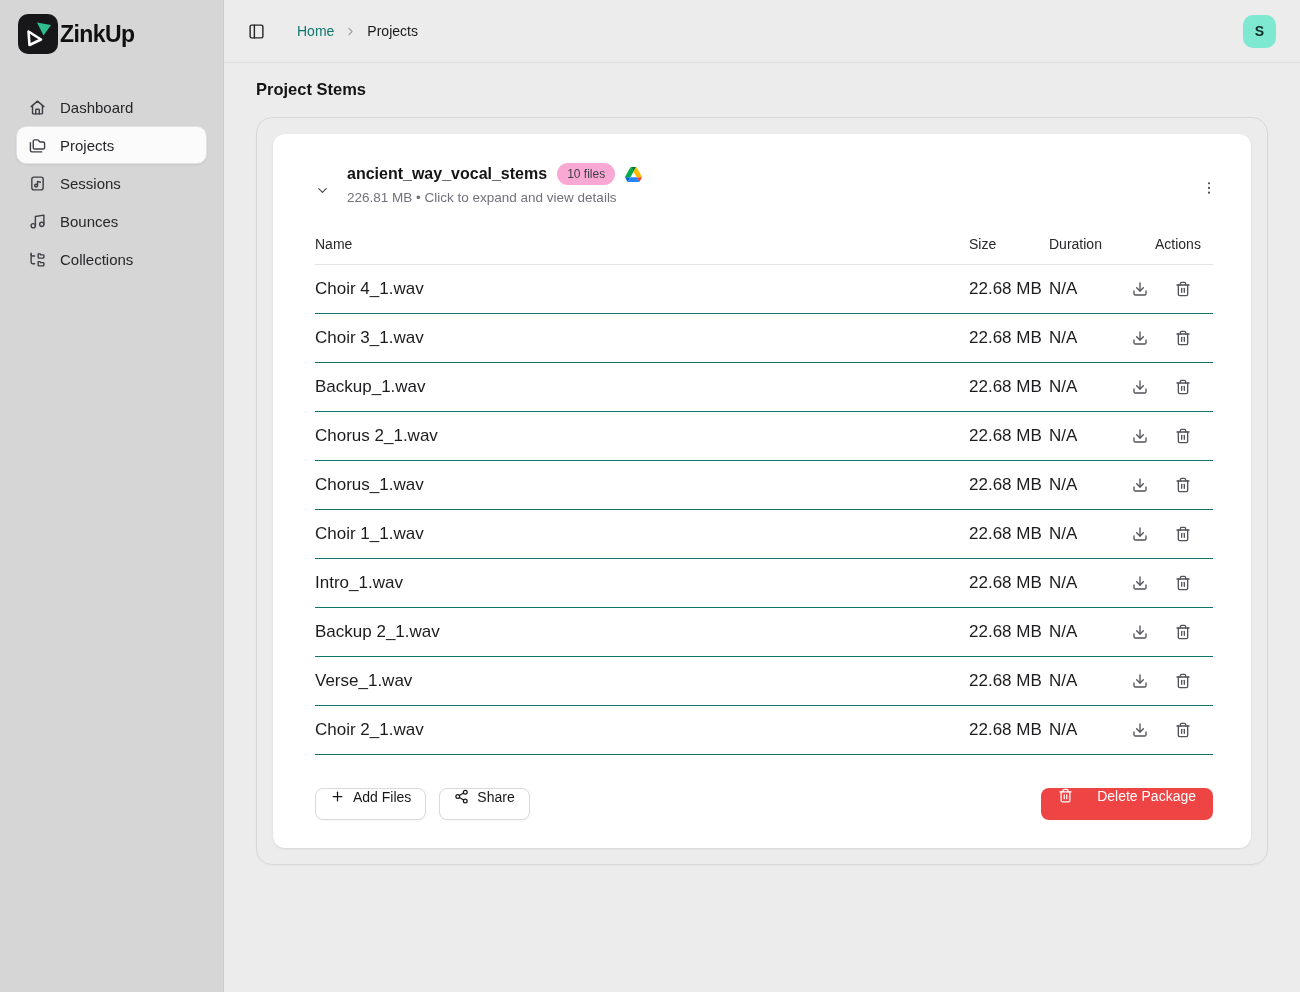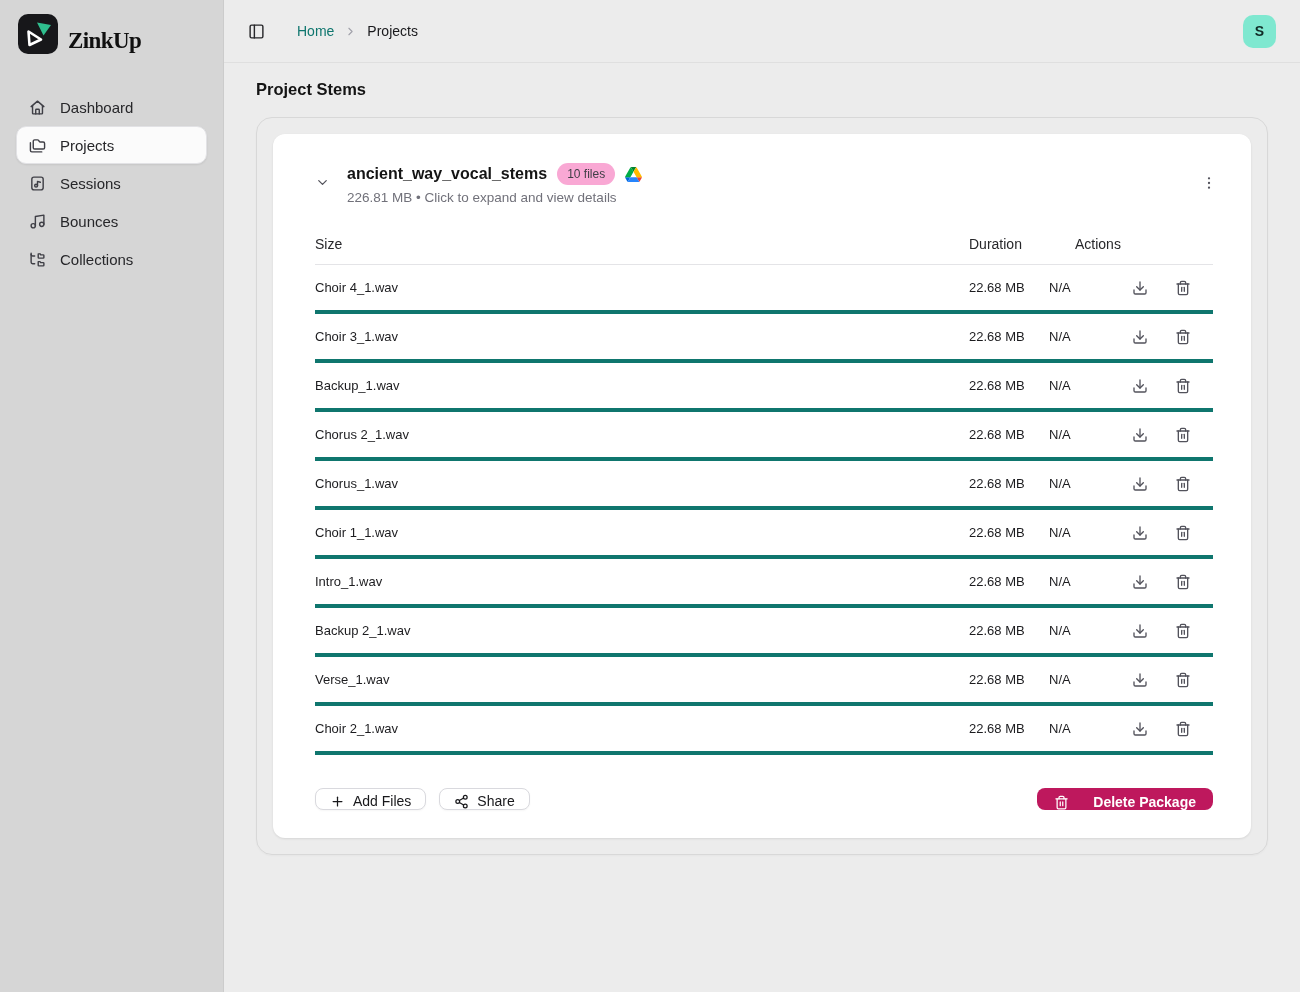--- a/index.html
+++ b/index.html
@@ -11,21 +11,21 @@
     overflow:hidden;
   }
   .app { display:flex; width:1300px; height:992px; }
 
   
   .sidebar {
     width:224px; flex:0 0 224px; height:100%;
     background:#d6d6d6; border-right:1px solid #cccccc;
     padding:14px 16px;
   }
-  .logo-row { display:flex; align-items:flex-end; gap:10px; padding-left:2px;font-family:Liberation Serif, serif; }
+  .logo-row { display:flex; align-items:center; gap:2px; padding-left:2px; }
   .logo-mark { width:40px; height:40px; display:block; }
   .logo-text { font-size:23px; font-weight:800; letter-spacing:-0.6px; color:#101010; }
   .nav { margin-top:34px; display:flex; flex-direction:column; }
   .nav-item {
     display:flex; align-items:center; gap:14px; height:38px;
     padding:0 12px; border-radius:10px; cursor:pointer;
     font-size:15px; font-weight:500; color:#27272a;
     border:1px solid transparent;
   }
   .nav-item.active {
@@ -57,21 +57,21 @@
 
   
   .shell {
     margin:18px 32px 0; border:1px solid #d8d8d8; border-radius:16px;
     padding:16px; box-shadow:0 1px 2px rgba(0,0,0,.03);
   }
   .card {
     background:#ffffff; border-radius:12px;
     box-shadow:0 1px 3px rgba(0,0,0,.06), 0 1px 2px rgba(0,0,0,.04);
   }
-  .pkg-header { display:flex; align-items:flex-start; padding:29px 30px 0 42px; cursor:pointer; }
+  .pkg-header { display:flex; align-items:center; padding:29px 30px 0 42px; cursor:pointer; }
   .chev-btn { background:none; border:none; padding:0; margin-top:12px; color:#52525b;
     cursor:pointer; display:flex; }
   .chev-btn svg { width:15px; height:15px; }
   .pkg-titles { margin-left:17px; }
   .pkg-title-row { display:flex; align-items:center; gap:10px; }
   .pkg-name { font-size:16px; font-weight:700; color:#141414; }
   .badge {
     background:#f9a8d4; border-radius:999px; padding:4px 10px;
     font-size:12px; font-weight:500; color:#3f3f46; white-space:nowrap;
   }
@@ -82,37 +82,37 @@
   .kebab-btn svg { width:16px; height:16px; }
 
   
   .table { margin:20px 38px 0 42px; }
   .thead, .trow { display:grid; grid-template-columns:1fr 80px 80px 84px; align-items:center; }
   .thead {
     padding:11px 0 12px; font-size:14px; font-weight:500; color:#27272a;
     border-bottom:1px solid #e4e4e7;
   }
   .th-actions { padding-left:26px; }
-  .trow { height:49px; border-bottom:4px solid #0f766e; font-size:13px; color:#1c1c1f; }
+  .trow { height:49px; border-bottom:1px solid #0f766e; font-size:17px; color:#1c1c1f; }
   .td-actions { display:flex; align-items:center; gap:27px; padding-left:3px; }
   .iconbtn { background:none; border:none; padding:0; color:#52525b; cursor:pointer; display:flex; }
   .iconbtn svg { width:16px; height:16px; }
 
   
   .card-footer { display:flex; align-items:center; margin:33px 38px 0 42px; padding-bottom:28px; }
   .btn {
-    display:inline-flex; align-items:flex-end; gap:8px; height:22px; padding:0 14px;
+    display:inline-flex; align-items:flex-start; gap:8px; height:32px; padding:0 14px;
     border-radius:8px; font-size:14px; font-weight:500; font-family:inherit; cursor:pointer;
   }
   .btn svg { width:15px; height:15px; }
   .btn-outline { background:#fff; border:1px solid #d9d9de; color:#18181b;
     box-shadow:0 1px 2px rgba(0,0,0,.04); }
   .btn-outline + .btn-outline { margin-left:13px; }
-  .btn-danger { margin-left:auto; background:#be185d; border:none; color:#fff;
-    font-weight:700; padding:0 17px; gap:24px; }
+  .btn-danger { margin-left:auto; background:#ef4444; border:none; color:#fff;
+    font-weight:400; padding:0 17px; gap:24px; }
 </style>
 </head>
 <body>
 
 <div class="app">
 
   <aside class="sidebar">
     <div class="logo-row">
       <svg class="logo-mark" viewBox="0 0 40 40">
         <rect width="40" height="40" rx="10" fill="#17171a"></rect>
@@ -216,20 +216,21 @@
             <svg viewBox="0 0 24 24" fill="currentColor">
                 <circle cx="12" cy="5" r="1.7"></circle>
                 <circle cx="12" cy="12" r="1.7"></circle>
                 <circle cx="12" cy="19" r="1.7"></circle>
               </svg>
           </button>
         </div>
 
         <div class="table">
           <div class="thead">
+            <div>Name</div>
             <div>Size</div>
             <div>Duration</div>
             <div class="th-actions">Actions</div>
           </div>
           <div id="tbody">
   <div class="trow">
     <div>Choir 4_1.wav</div>
     <div>22.68 MB</div>
     <div>N/A</div>
     <div class="td-actions">

